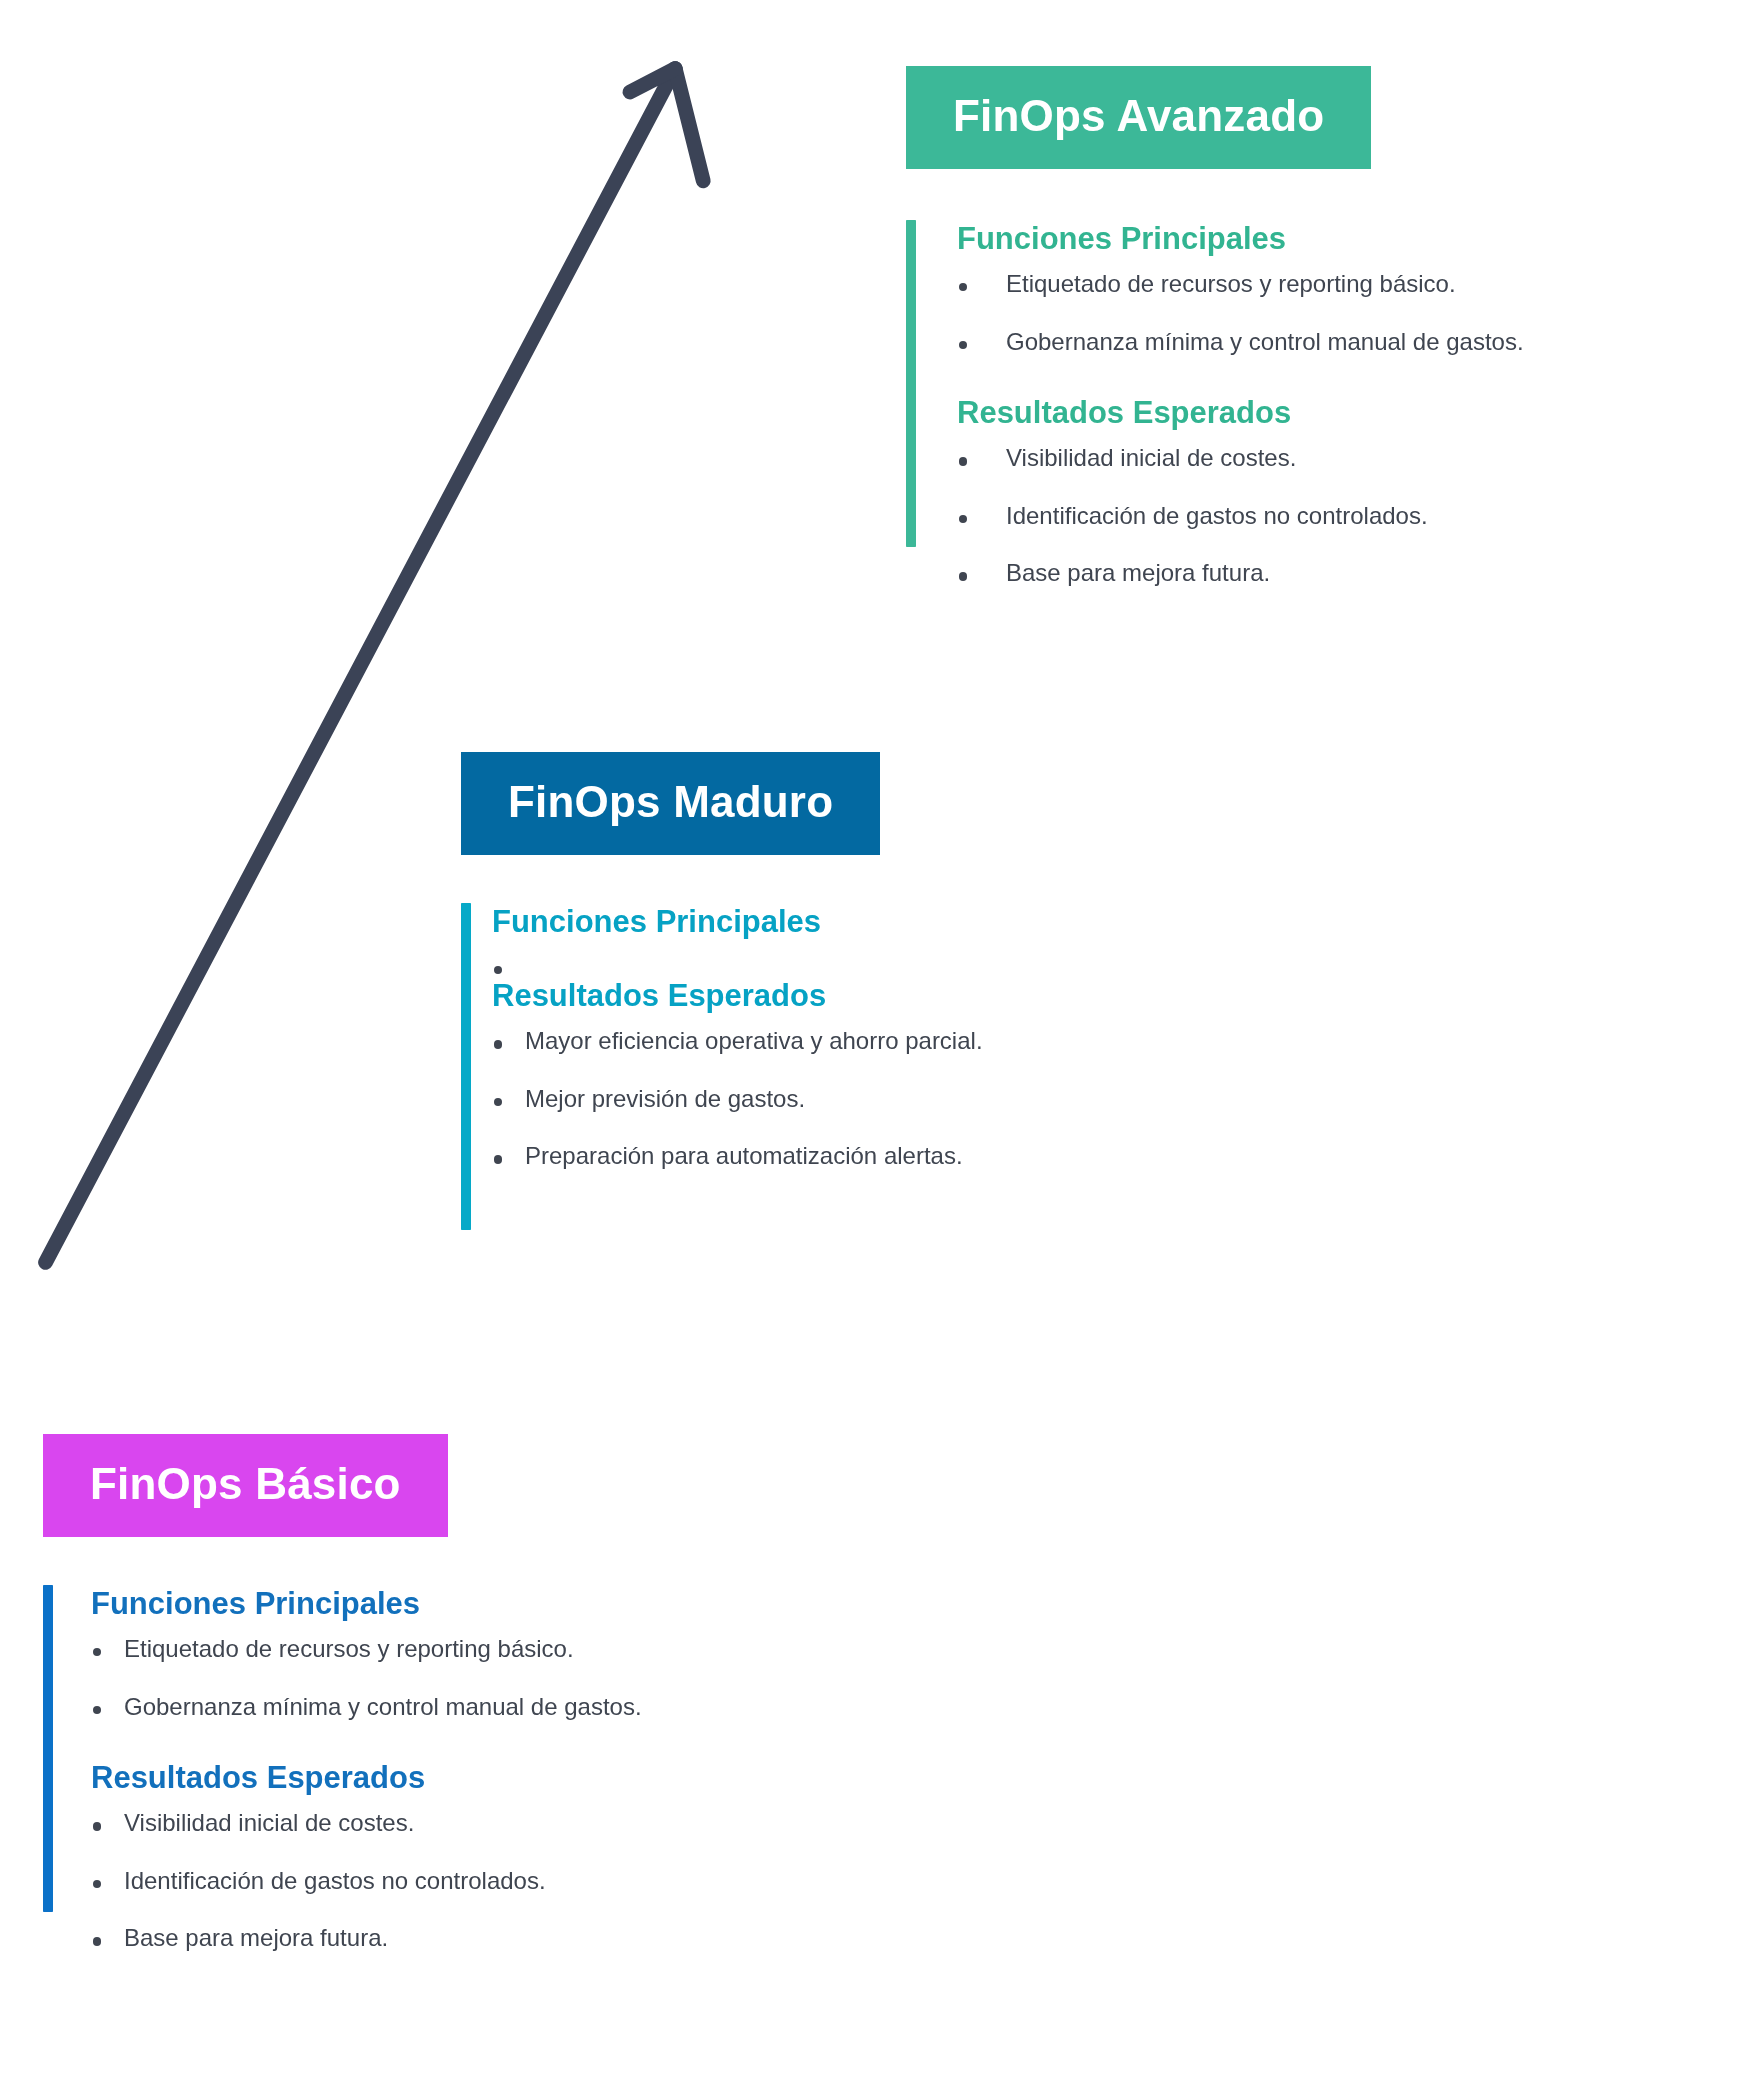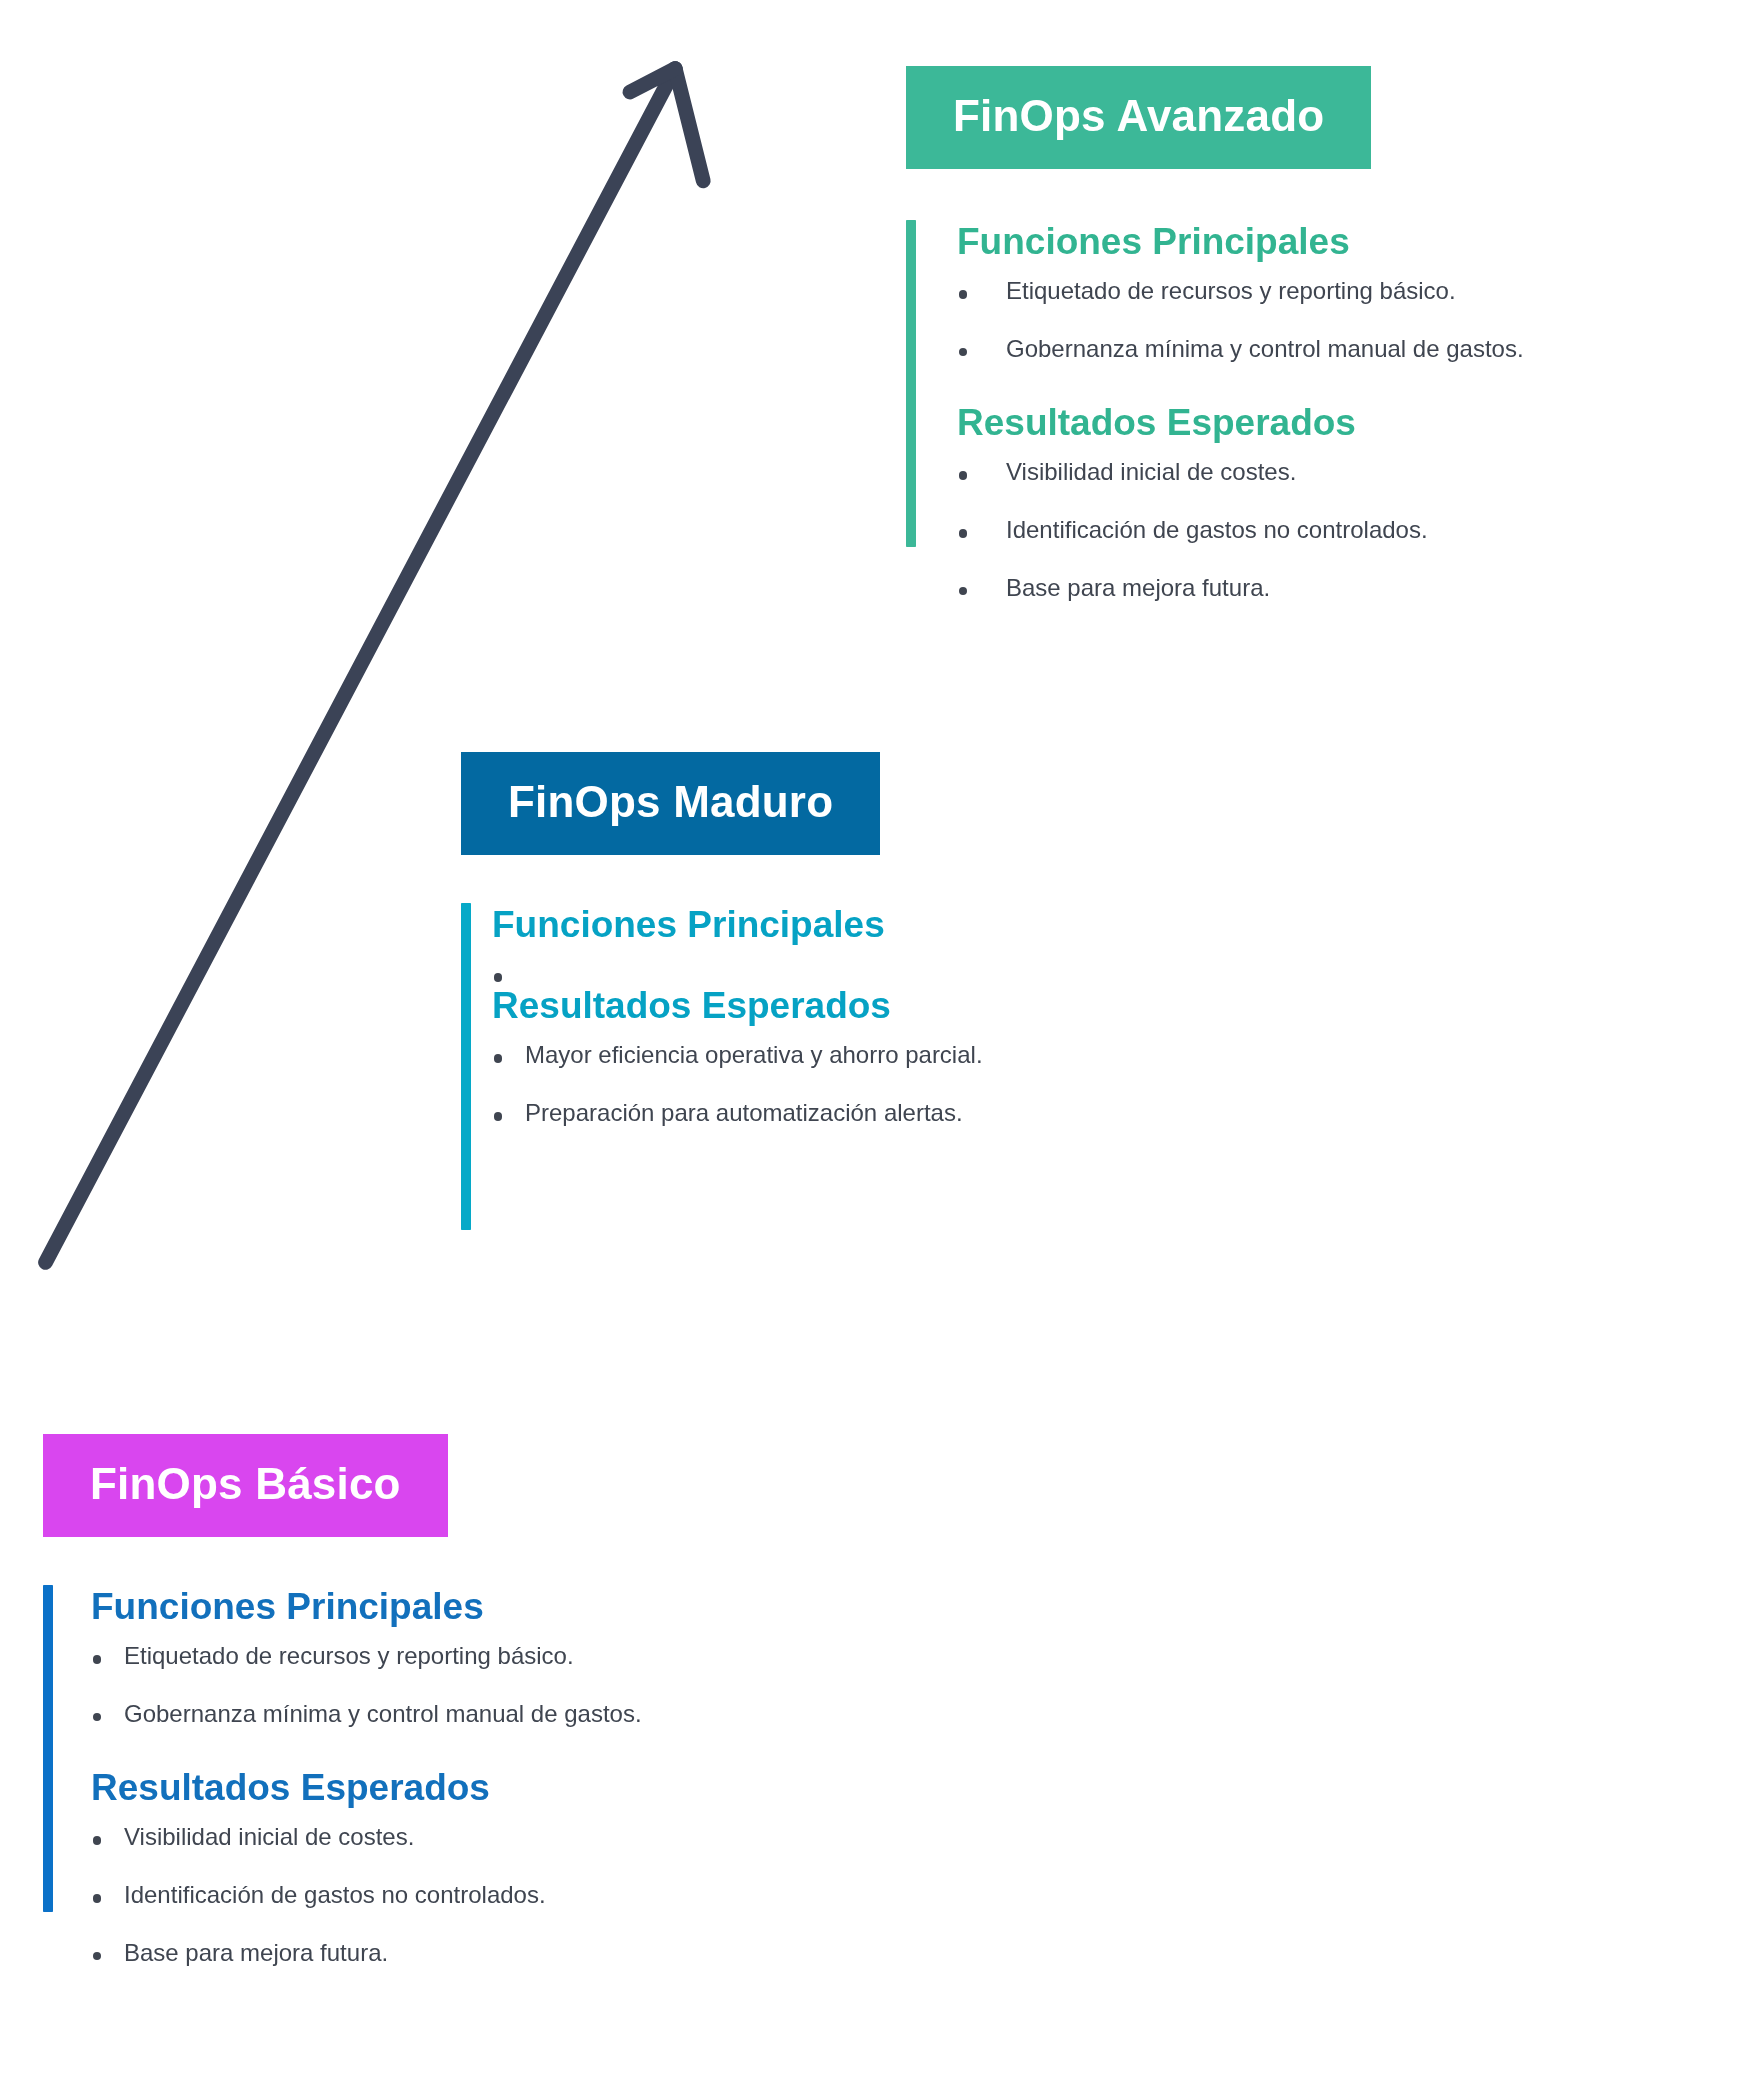--- a/index.html
+++ b/index.html
@@ -55,21 +55,21 @@
     left: 0;
     top: 0;
     width: 10px;
     border-radius: 0.8px;
   }
 
   .group {
     position: relative;
   }
   .group-heading {
-    font-size: 37px;
+    font-size: 31px;
     font-weight: 700;
     line-height: 1.2;
     margin: 0 0 11px 0;
   }
   .bullets {
     list-style: none;
     margin: 0;
     padding: 0;
   }
   .bullets li {
@@ -200,20 +200,24 @@
 
         <div class="group group-2">
           <div class="group-heading">Resultados Esperados</div>
           <ul class="bullets">
             <li>
               <span class="dot"></span>
               <span>Mayor eficiencia operativa y ahorro parcial.</span>
             </li>
             <li>
               <span class="dot"></span>
+              <span>Mejor previsión de gastos.</span>
+            </li>
+            <li>
+              <span class="dot"></span>
               <span>Preparación para automatización alertas.</span>
             </li>
           </ul>
         </div>
 
       </div>
     </div>
   </div>
 
   <div class="stage" id="stage-basico">

